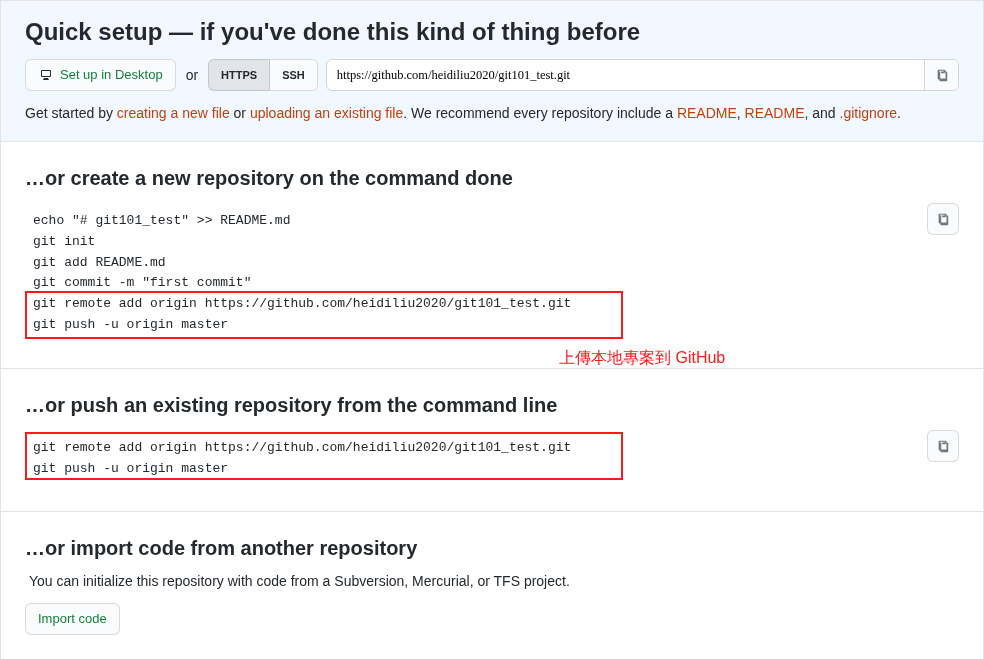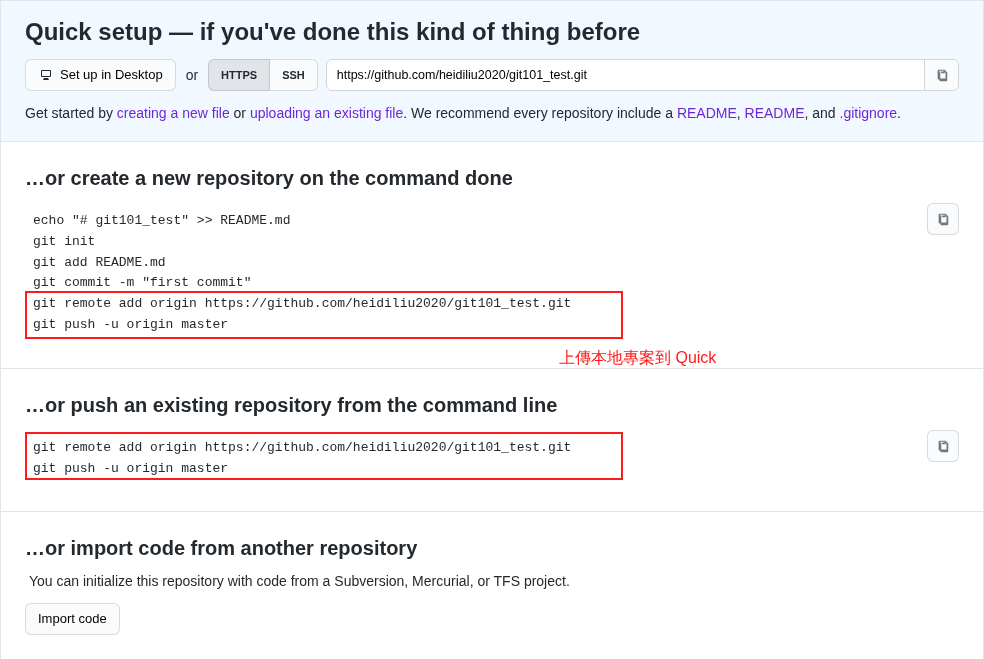--- a/index.html
+++ b/index.html
@@ -37,21 +37,21 @@
     gap: 0;
     margin-bottom: 14px;
   }
   .btn {
     display: inline-flex;
     align-items: center;
     padding: 5px 12px;
     font-size: 13px;
     font-weight: 500;
     line-height: 20px;
-    color: #000000;
+    color: #15803d;
     background-color: #fafbfc;
     border: 1px solid rgba(27,31,35,0.15);
     border-radius: 6px;
     cursor: pointer;
     gap: 6px;
   }
   .btn-group-small {
     display: inline-flex;
   }
   .btn-group-small .seg {
@@ -86,21 +86,21 @@
     border: 1px solid #d1d5da;
     border-radius: 6px;
     background: #fff;
     margin-left: 8px;
     overflow: hidden;
   }
   .url-input input {
     flex: 1;
     border: none;
     padding: 5px 10px;
-    font-family: Liberation Sans, sans-serif;
+    font-family: Liberation Serif, serif;
     font-size: 12.5px;
     outline: none;
     background: transparent;
   }
   .clip-btn {
     width: 32px;
     height: 32px;
     display: flex;
     align-items: center;
     justify-content: center;
@@ -117,21 +117,21 @@
     align-items: center;
     justify-content: center;
     cursor: pointer;
     background: #fafbfc;
     align-self: stretch;
   }
   .get-started {
     font-size: 14px;
     color: #24292e;
   }
-  a { color: #6d28d9; text-decoration: none; cursor: pointer; }
+  a { color: #c2410c; text-decoration: none; cursor: pointer; }
   .section {
     padding: 24px 24px 24px 24px;
     border-bottom: 1px solid #e1e4e8;
     position: relative;
   }
   .section:last-child { border-bottom: none; }
   .code-block {
     position: relative;
   }
   .code-pre {
@@ -214,21 +214,21 @@
 git push -u origin master</pre>
         <div class="copy-float clip-btn">
           <span>
             <svg width="14" height="14" viewBox="0 0 16 16" fill="#586069">
                 <path d="M5 2h6a1 1 0 0 1 1 1v1h1a1 1 0 0 1 1 1v9a1 1 0 0 1-1 1H6a1 1 0 0 1-1-1v-1H4a1 1 0 0 1-1-1V3a1 1 0 0 1 1-1h1zm1 2v8h6V5h-1v1H7V4H6zm-1 8V3h5v1H6a1 1 0 0 0-1 1v7H4z" fill-rule="evenodd" opacity="0.85"></path>
               </svg>
           </span>
         </div>
         <div class="highlight-box" style="left:0px; top:88px; width:598px; height:48px;"></div>
       </div>
-      <div class="annotation" style="left:558px; top:206px;">上傳本地專案到 Quick</div>
+      <div class="annotation" style="left:558px; top:206px;">上傳本地專案到 GitHub</div>
     </div>
 
     <div class="section">
       <h3>…or push an existing repository from the command line</h3>
       <div class="code-block">
         <pre class="code-pre">git remote add origin https://github.com/heidiliu2020/git101_test.git
 git push -u origin master</pre>
         <div class="copy-float clip-btn">
           <span>
             <svg width="14" height="14" viewBox="0 0 16 16" fill="#586069">

